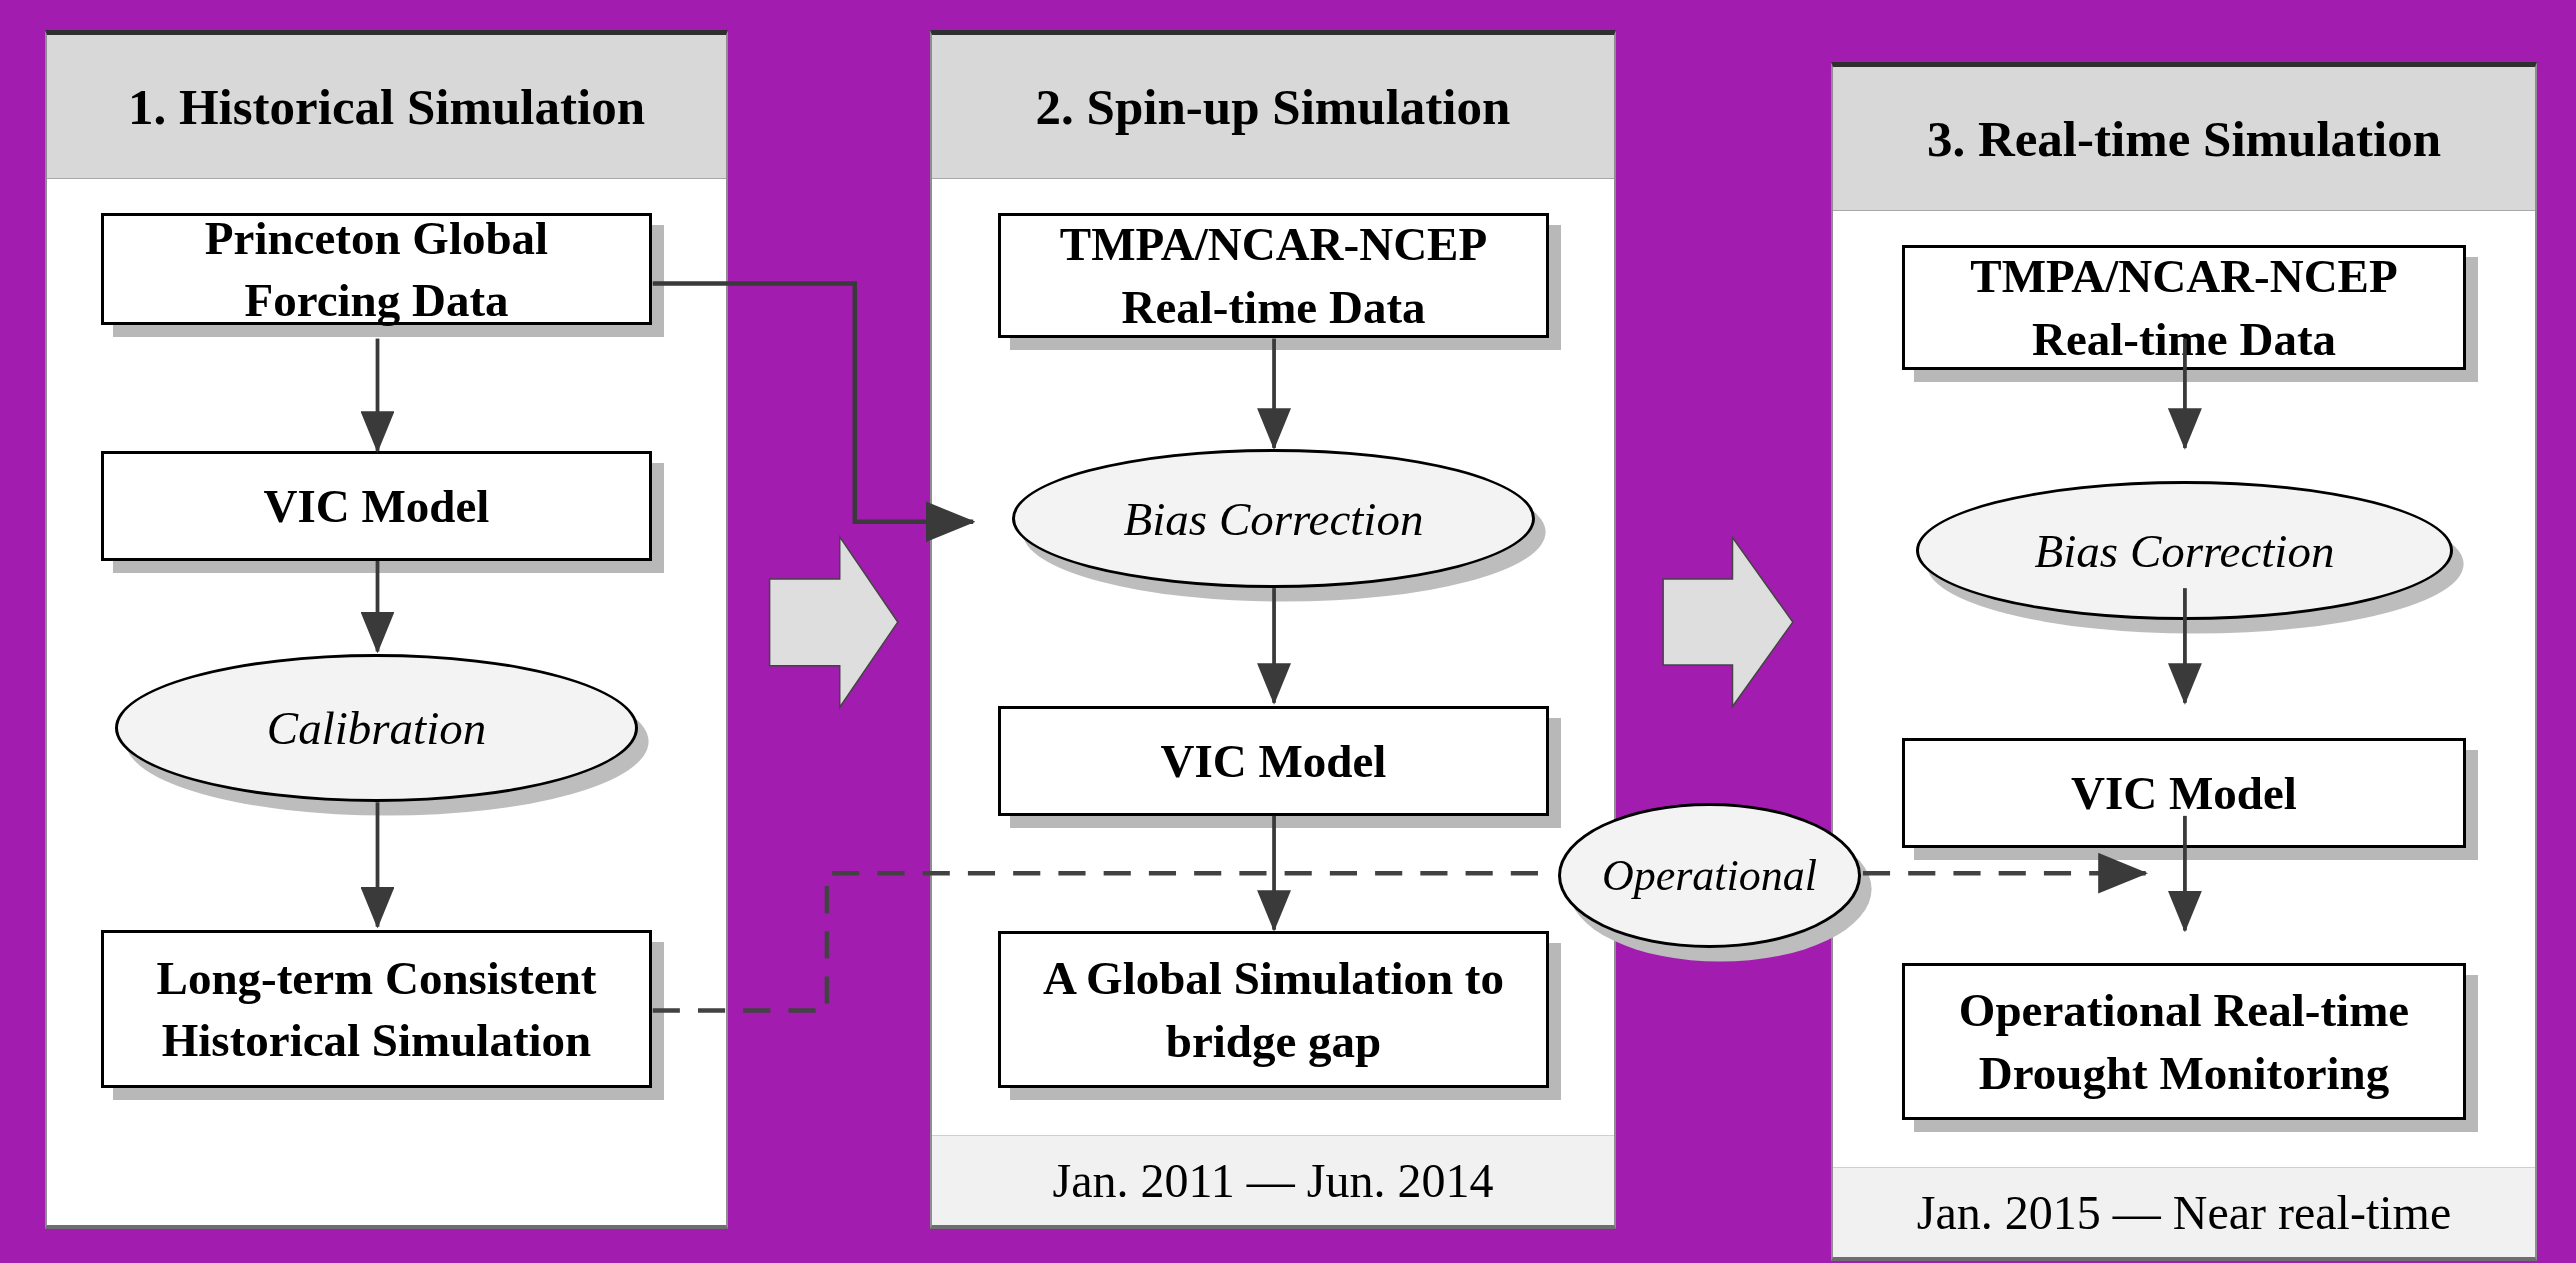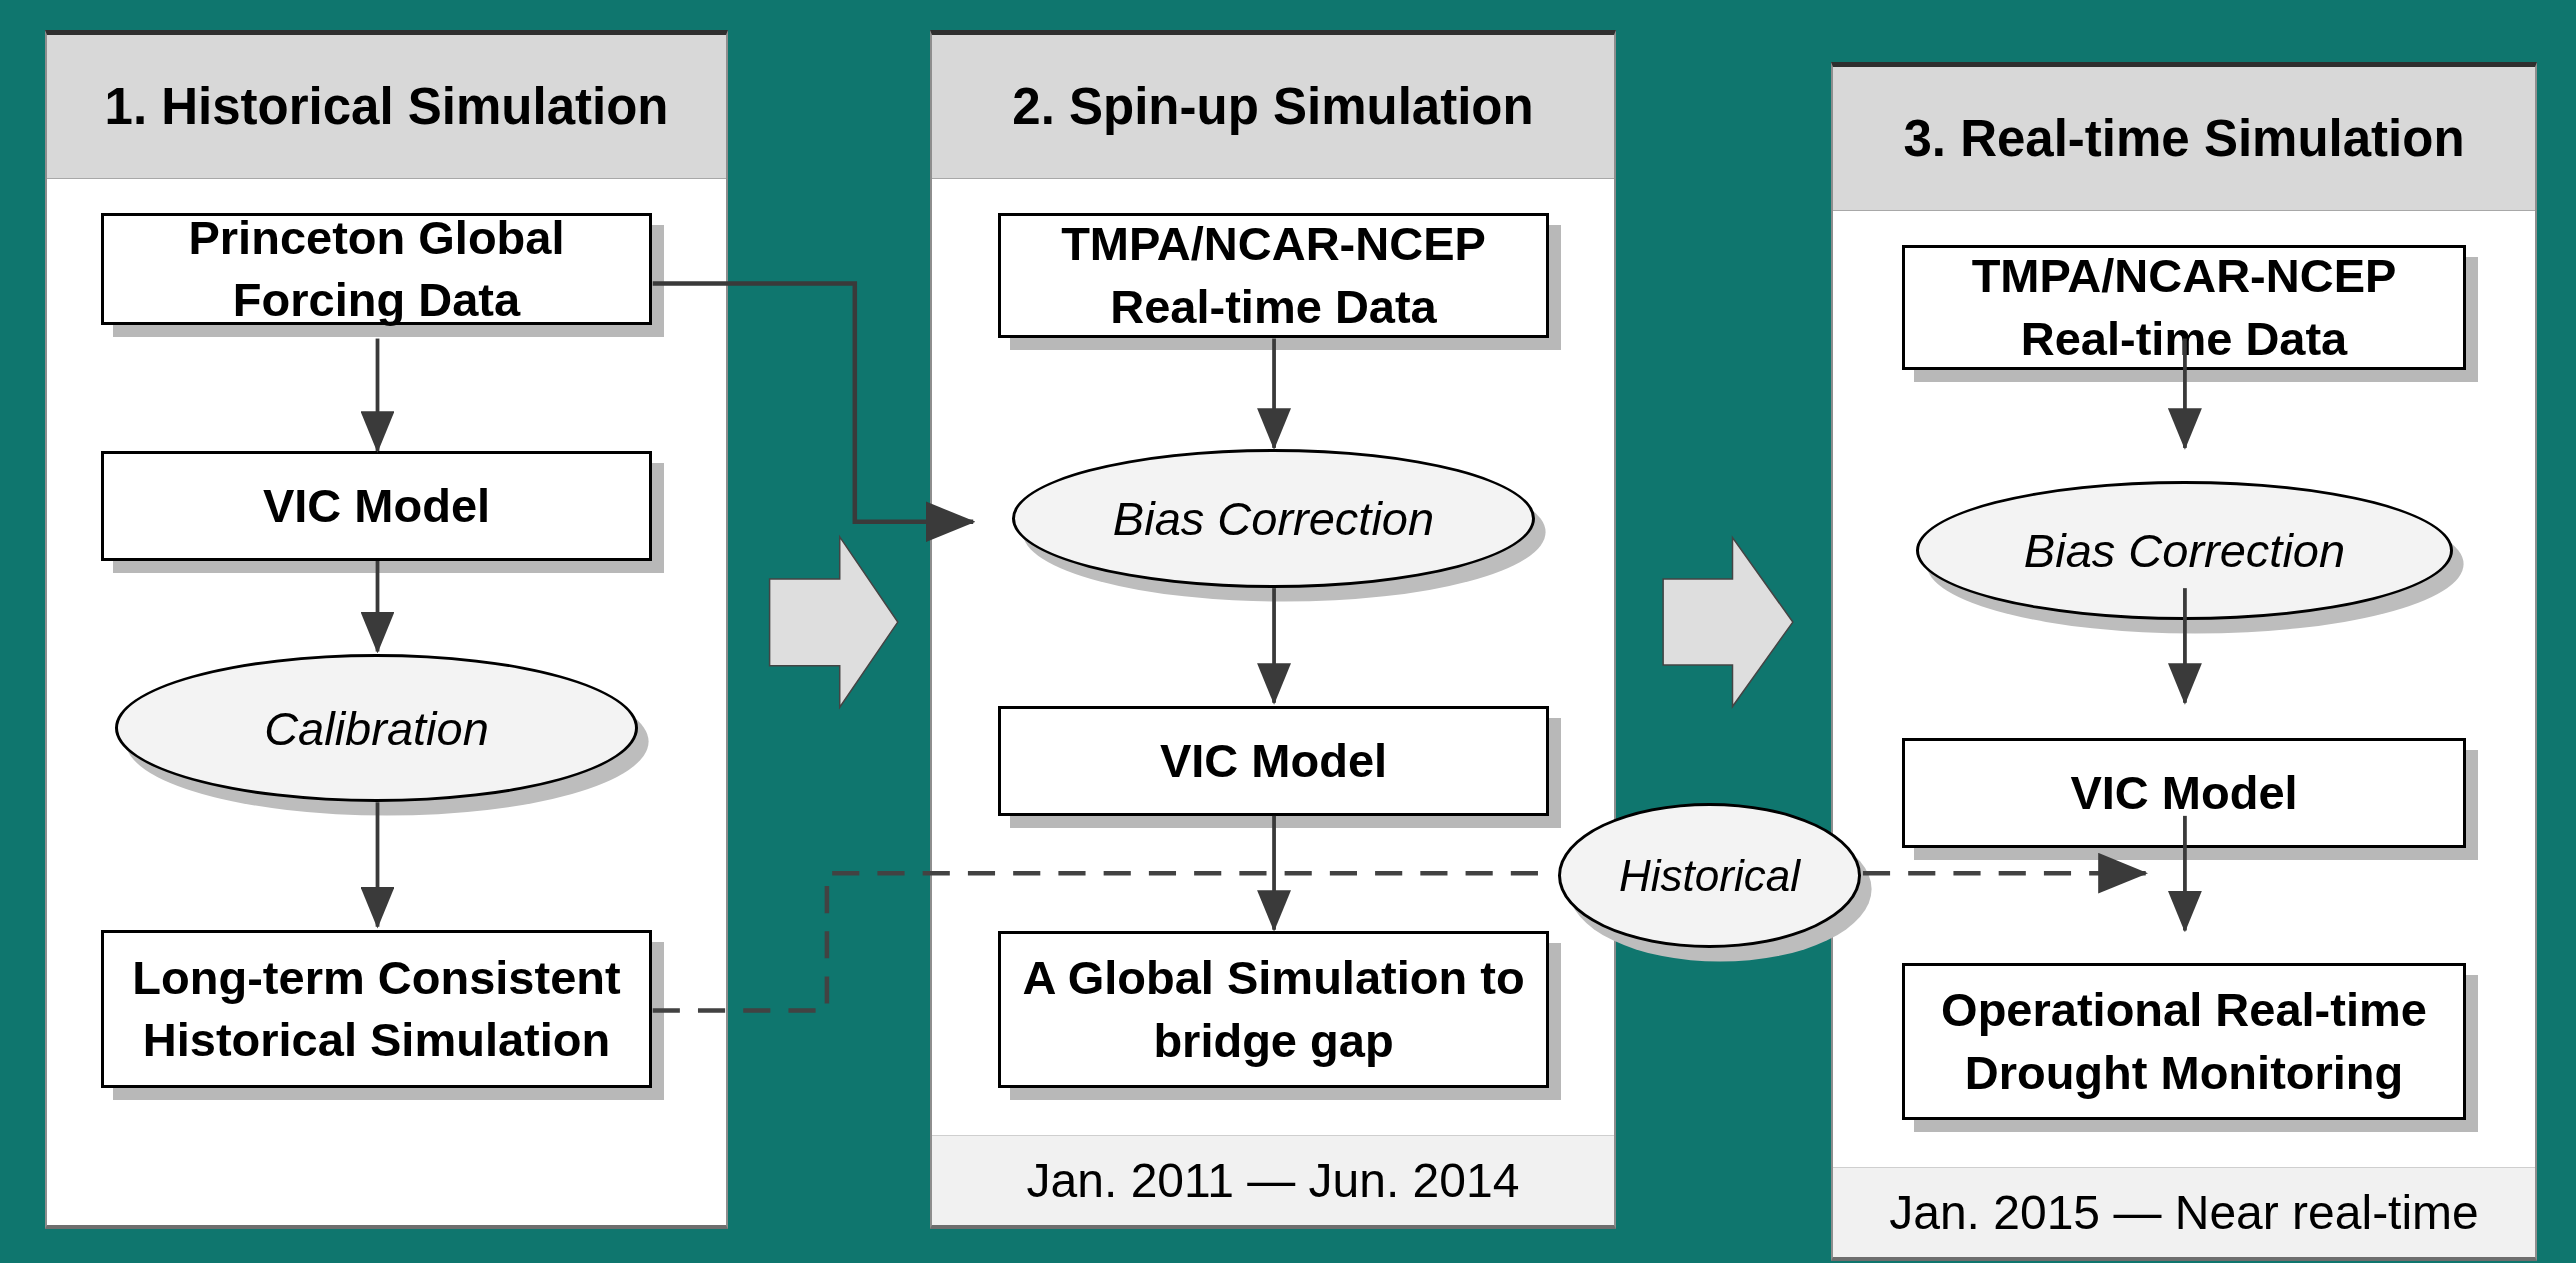--- a/index.html
+++ b/index.html
@@ -1,18 +1,18 @@
 <!DOCTYPE html>
 <html style="font-size:12px"><head>
 <meta charset="utf-8">
 <style>
   html,body{margin:0;padding:0;background:#ffffff;}
   .canvas{
-    position:relative;width:2576px;height:1263px;background:#0f766e;overflow:hidden;
-    font-family:Liberation Sans, sans-serif;color:#000;
+    position:relative;width:2576px;height:1263px;background:#a21caf;overflow:hidden;
+    font-family:Liberation Serif, serif;color:#000;
   }
   .panel{
     position:absolute;background:#ffffff;
     border:2.3px solid #8e8e8e;border-top:5.3px solid #2f2f2f;border-bottom:4.5px solid #6e6e6e;
     box-sizing:border-box;
   }
   #panel-1{left:45px;top:30px;width:683px;height:1199px;}
   #panel-2{left:930px;top:30px;width:686px;height:1199px;}
   #panel-3{left:1831px;top:30px;width:706px;height:1199px;margin-top:32px;}
   .panel-header{
@@ -123,21 +123,21 @@
     <div class="node box" id="p3-output">
       <span>Operational Real-time</span>
       <span>Drought Monitoring</span>
     </div>
     <footer class="panel-footer">
       <span>Jan. 2015 — Near real-time</span>
     </footer>
   </section>
 
   <div class="node oval" id="climatology-ellipse">
-    <span>Historical</span>
+    <span>Operational</span>
   </div>
 
   <svg class="wires" width="2576" height="1263" viewBox="0 0 3415 1675">
     <defs>
       <marker id="ah" viewBox="0 0 11 9" refX="10.5" refY="4.5" markerWidth="11" markerHeight="9" orient="auto">
         <path d="M0,0 L11,4.5 L0,9 Z" fill="#3a3a3a"></path>
       </marker>
     </defs>
 
     <line x1="500" y1="449" x2="500" y2="598" stroke="#3a3a3a" stroke-width="5" marker-end="url(#ah)"></line>

